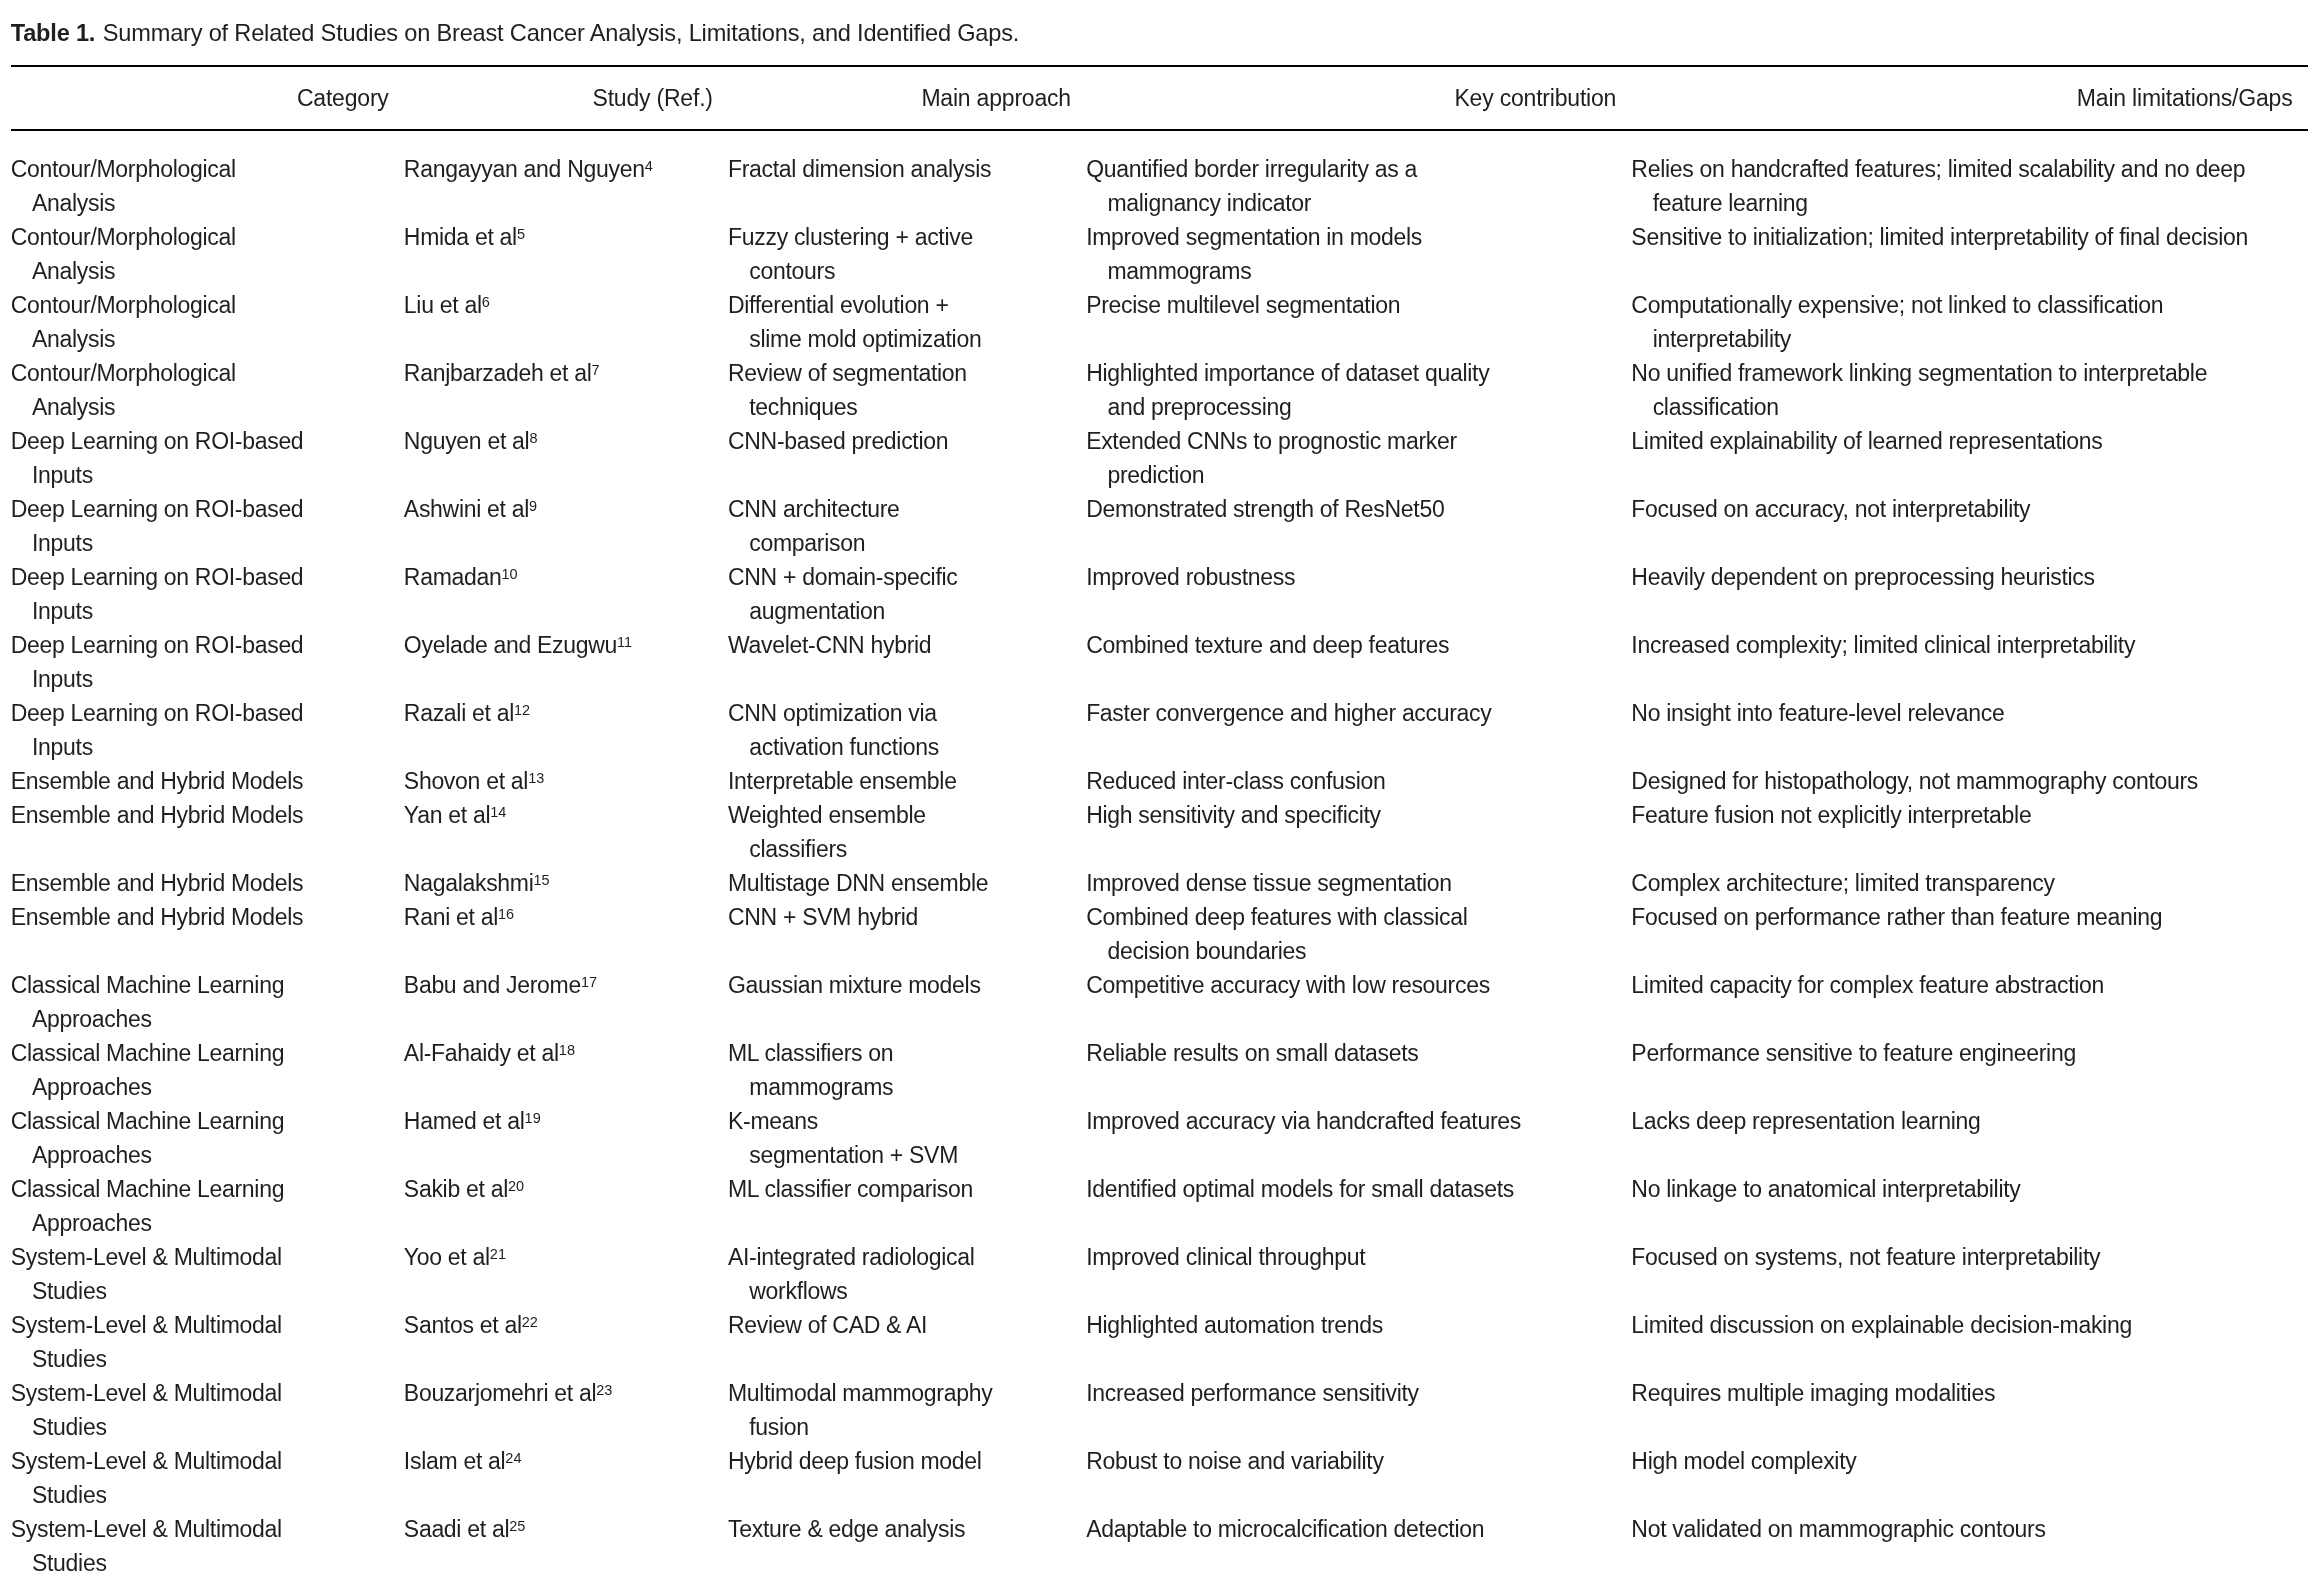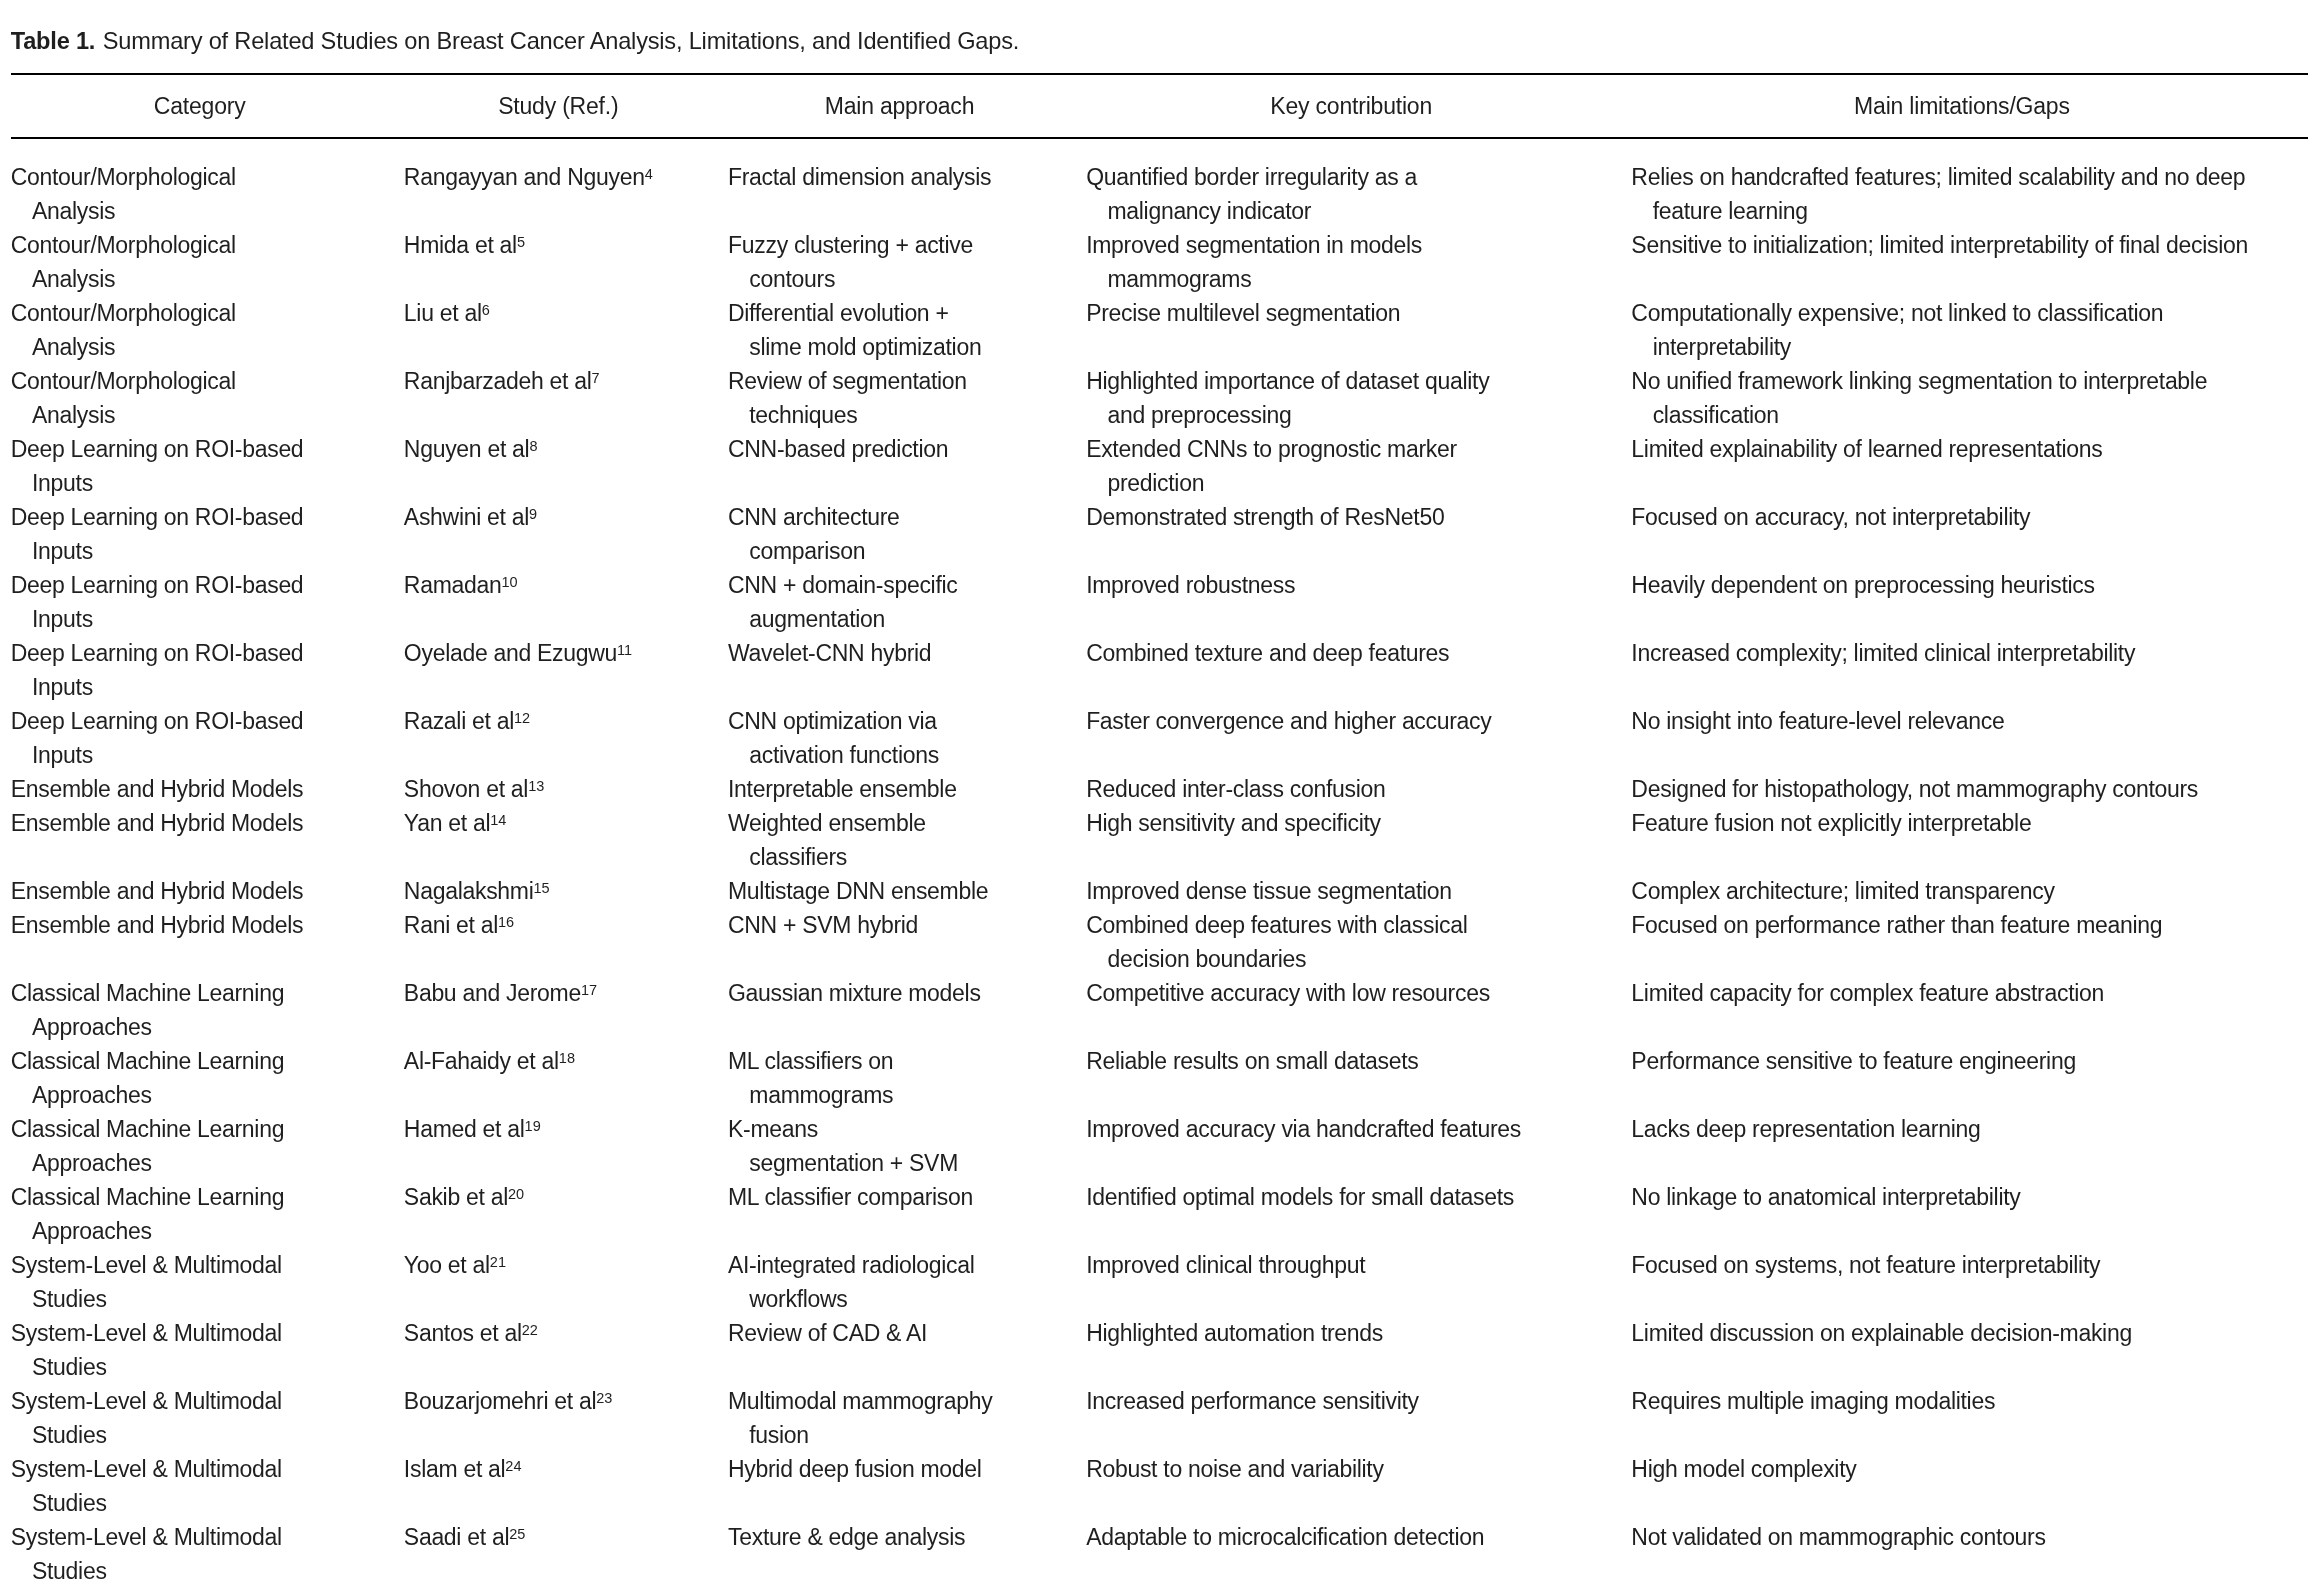--- a/index.html
+++ b/index.html
@@ -14,38 +14,38 @@
     padding: 15.2px 10.7px 0 10.7px;
     overflow: hidden;
     font-family: "Liberation Sans", "DejaVu Sans", sans-serif;
     color: #1f1f1f;
     -webkit-font-smoothing: antialiased;
   }
   .caption {
     font-size: 23.6px;
     line-height: 29px;
     letter-spacing: -0.2px;
-    margin: 12px 0 17px 0;
+    margin: 4px 0 17px 0;
     white-space: nowrap;
   }
   .caption .cap-label {
     font-weight: bold;
     margin-right: 7.6px;
   }
   table.studies {
     border-collapse: collapse;
     table-layout: fixed;
     width: 2297px;
     border-top: 2.3px solid #000000;
     border-bottom: 2.3px solid #000000;
   }
   thead th {
     font-size: 23px;
     font-weight: normal;
-    text-align: center;
+    text-align: right;
     letter-spacing: -0.2px;
     vertical-align: middle;
     padding: 18.3px 15.2px 17px 0;
     border-bottom: 2.3px solid #000000;
     white-space: pre;
     overflow: visible;
   }
   tbody td {
     font-size: 23px;
     line-height: 34px;

